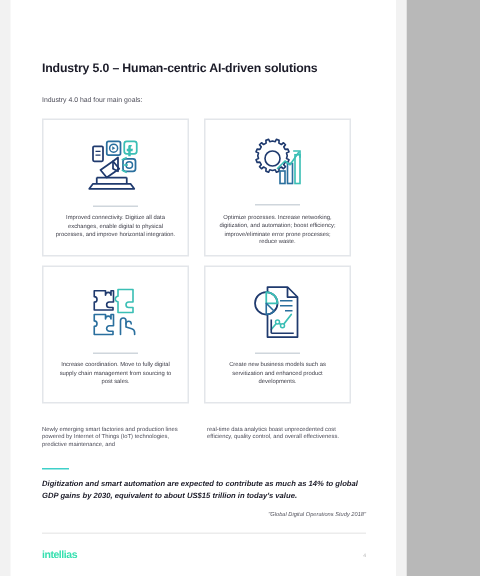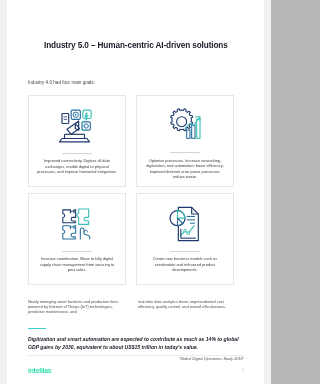--- a/index.html
+++ b/index.html
@@ -34,22 +34,22 @@
     left: 28px;
     top: 0;
     width: 216px;
     height: 384px;
   }
   .title {
     font-size: 8.2px;
     font-weight: bold;
     line-height: 11.5px;
     color: #1b1b28;
-    margin: 16px;
-    padding-top: 24px;
+    margin: 0;
+    padding-top: 40px;
     letter-spacing: -0.1px;
   }
   .subtitle {
     font-size: 4.6px;
     color: #4b4b57;
     margin: 0;
     padding-top: 12px;
     line-height: 6px;
   }
   .cards {

